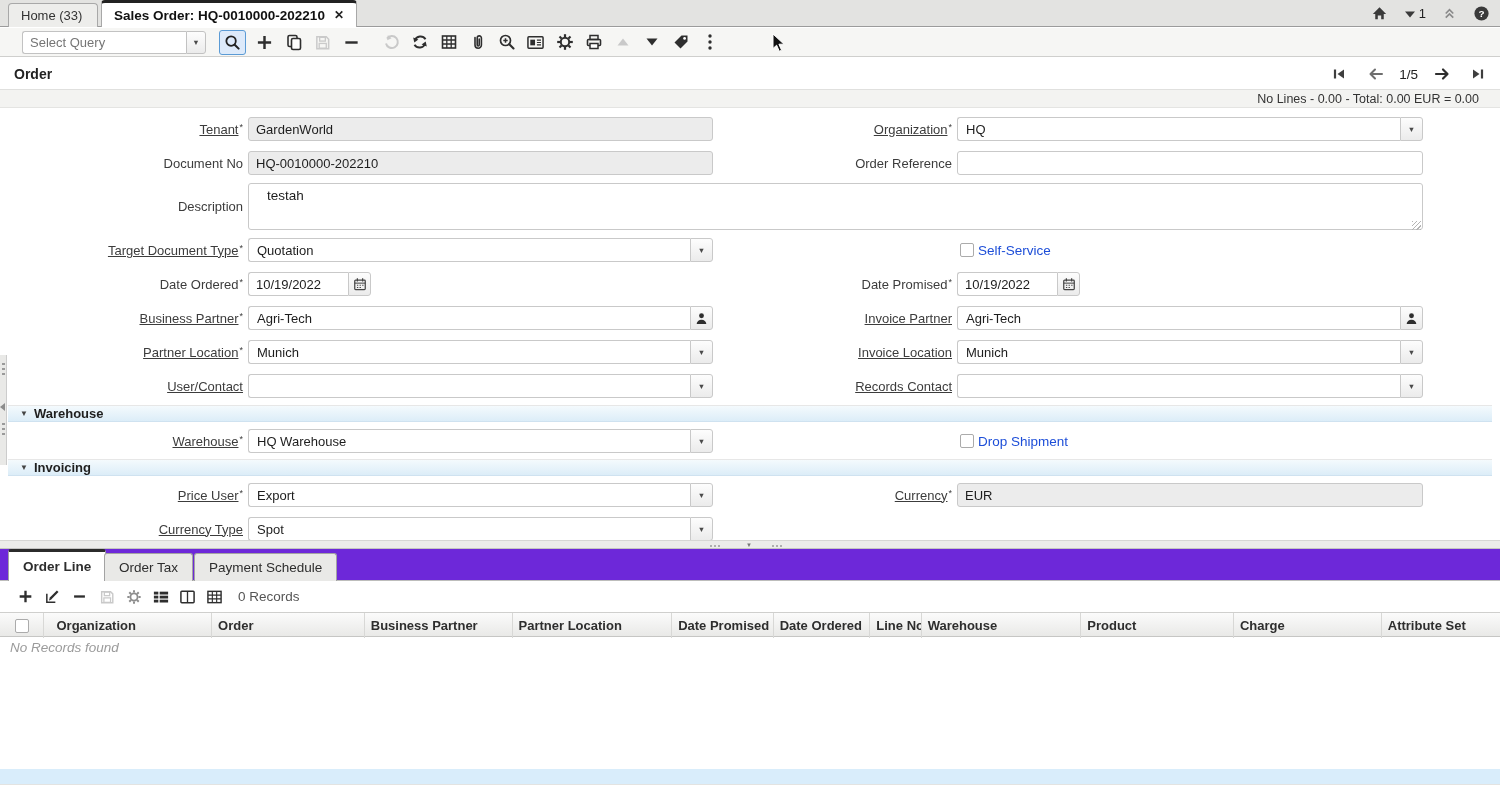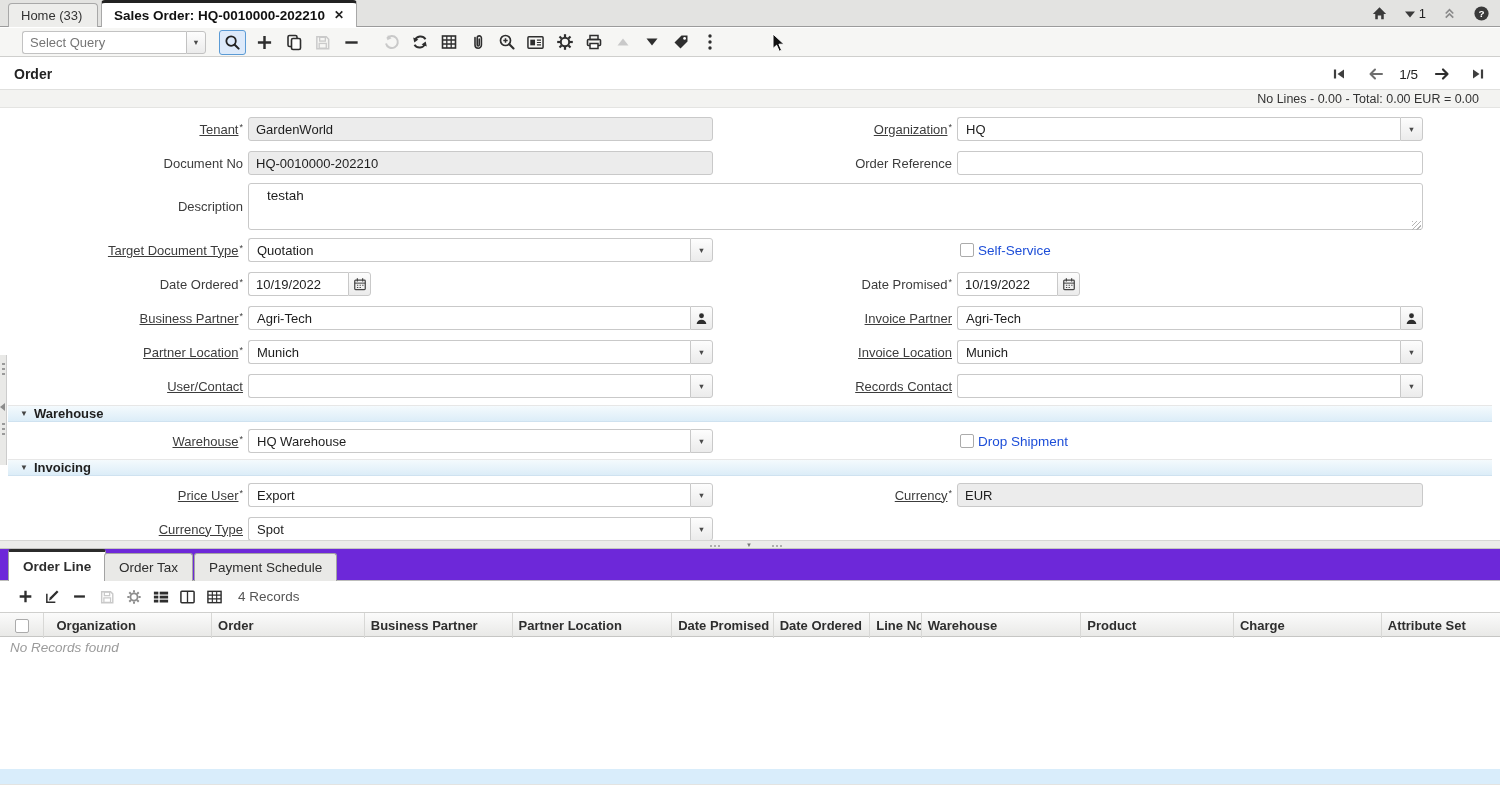--- a/index.html
+++ b/index.html
@@ -620,21 +620,21 @@
           <rect x="2" y="2.5" width="14" height="12" rx="1" fill="none" stroke="#2e2e2e" stroke-width="1.6"></rect>
           <line x1="9" y1="2.5" x2="9" y2="14.5" stroke="#2e2e2e" stroke-width="1.4"></line>
         </svg>
     </button>
     <button class="tbtn">
       <svg class="ic" width="17" height="16" viewBox="0 0 18 17">
           <rect x="2" y="2.5" width="14" height="12" fill="none" stroke="#2e2e2e" stroke-width="1.5"></rect>
           <path d="M2 6.5 H16 M2 10.5 H16 M6.7 2.5 V14.5 M11.3 2.5 V14.5" stroke="#2e2e2e" stroke-width="1.2"></path>
         </svg>
     </button>
-    <span class="records">4 Records</span>
+    <span class="records">0 Records</span>
   </div>
 
   <div class="thead">
     <div class="th cbcol">
         <span class="cbox"></span>
       </div>
     <div class="th" style="width:170px;padding-left:12px">Organization</div>
     <div class="th" style="width:155px">Order</div>
     <div class="th" style="width:150px">Business Partner</div>
     <div class="th" style="width:162px">Partner Location</div>

